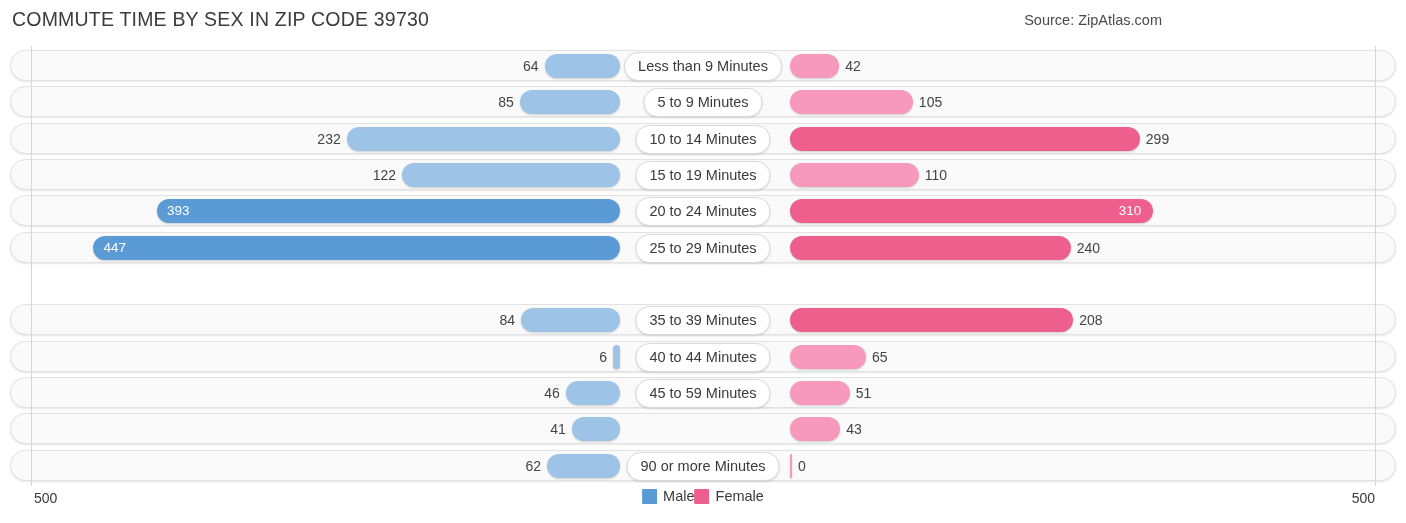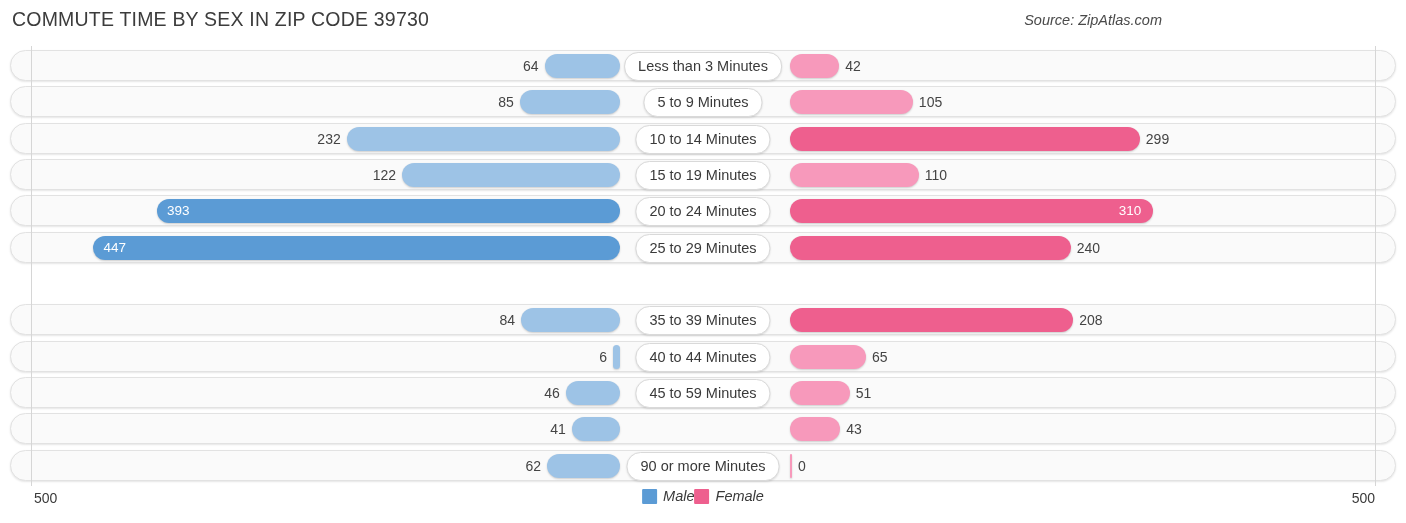--- a/index.html
+++ b/index.html
@@ -30,21 +30,20 @@
     font-size: 19.5px;
     letter-spacing: 0.2px;
     color: #3c3c3c;
     white-space: nowrap;
   }
   #chart-source {
     position: absolute;
     right: 12px;
     top: 12px;
     font-size: 14.5px;
-    font-style: italic;
     color: #4a4a4a;
     white-space: nowrap;
   }
 
   
   #plot-area {
     position: absolute;
     left: 0;
     top: 46px;
     width: 1406px;
@@ -138,21 +137,20 @@
   #axis-label-left  { left: 34px; }
   #axis-label-right { right: 31px; }
 
   #legend {
     position: absolute;
     left: 50%;
     transform: translateX(-50%);
     top: 2px;
     display: flex;
     align-items: center;
-    font-style: italic;
   }
   .legend-item {
     display: flex;
     align-items: center;
     gap: 6px;
   }
   .legend-swatch {
     width: 15px;
     height: 15px;
     border-radius: 1px;
@@ -173,21 +171,21 @@
 
 <div id="plot-area">
   <div class="gridline" id="gridline-left"></div>
   <div class="gridline" id="gridline-right"></div>
 
 <div class="row" style="top: 4px;">
       <div class="bar bar-male" style="width: 75.392px; background: rgb(157, 195, 230);"></div>
       <div class="bar-value male" style="right: calc(50% + 164.392px);">64</div>
       <div class="bar bar-female" style="width: 49.14px; background: rgb(247, 153, 187);"></div>
       <div class="bar-value female" style="left: calc(50% + 142.14px);">42</div>
-      <div class="cat-pill">Less than 3 Minutes</div>
+      <div class="cat-pill">Less than 9 Minutes</div>
     </div>
     <div class="row" style="top: 40.33px;">
       <div class="bar bar-male" style="width: 100.13px; background: rgb(157, 195, 230);"></div>
       <div class="bar-value male" style="right: calc(50% + 189.13px);">85</div>
       <div class="bar bar-female" style="width: 122.85px; background: rgb(247, 153, 187);"></div>
       <div class="bar-value female" style="left: calc(50% + 215.85px);">105</div>
       <div class="cat-pill">5 to 9 Minutes</div>
     </div>
     <div class="row" style="top: 76.66px;">
       <div class="bar bar-male" style="width: 273.296px; background: rgb(157, 195, 230);"></div>

